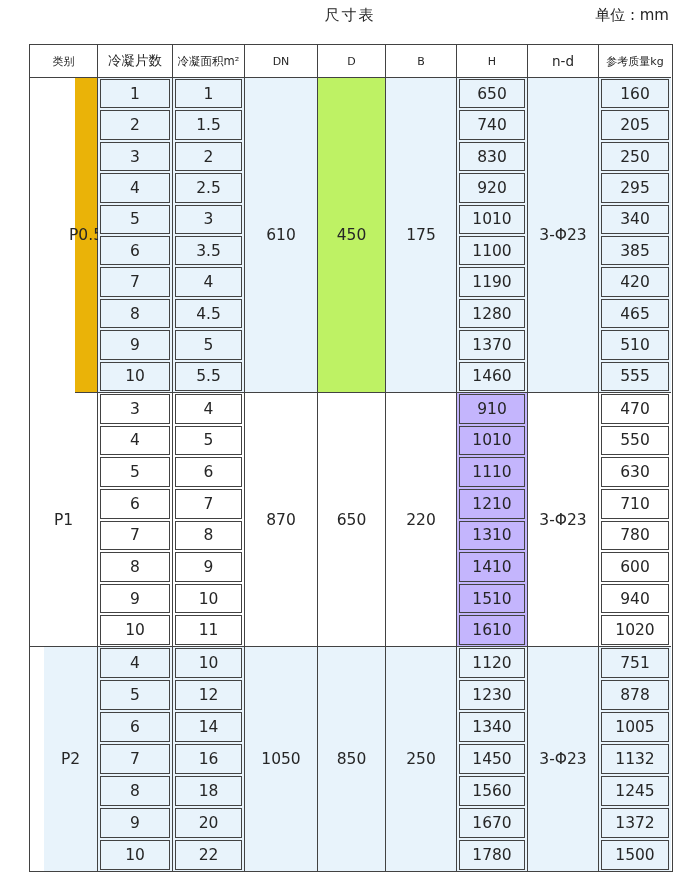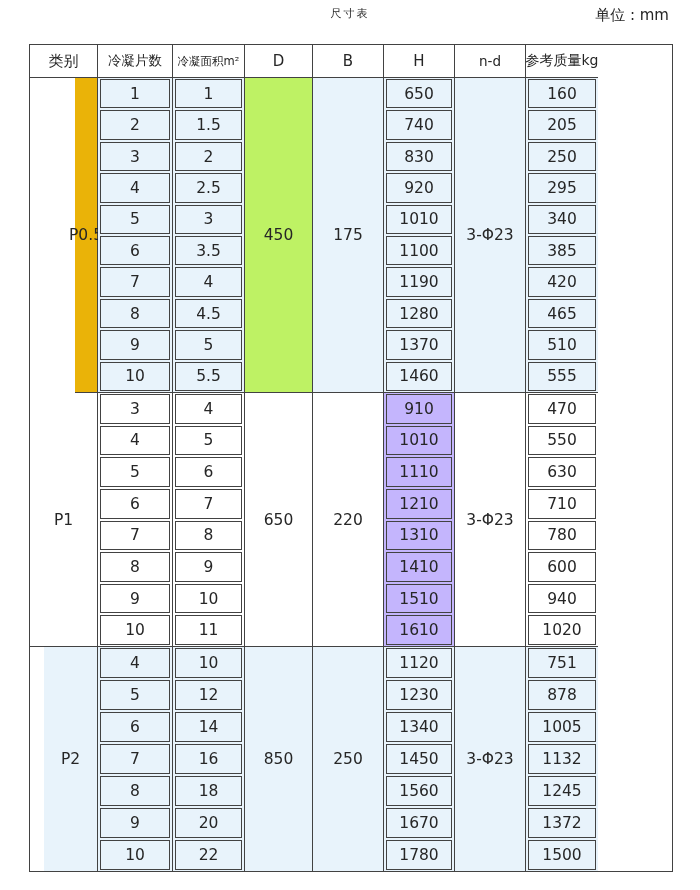--- a/index.html
+++ b/index.html
@@ -2,36 +2,36 @@
 <html><head>
 <meta charset="utf-8">
 <style>
   html,body{margin:0;padding:0;}
   body{
     width:700px;height:890px;position:relative;background:#ffffff;
     font-family:"DejaVu Sans","Liberation Sans",sans-serif;color:#262626;
     overflow:hidden;
   }
   .titlebar{position:absolute;top:6px;left:29px;width:642px;height:24px;}
-  .title{position:absolute;left:0;right:0;top:0;text-align:center;font-size:11px;letter-spacing:2px;}
+  .title{position:absolute;left:0;right:0;top:0;text-align:center;font-size:15px;letter-spacing:2px;}
   .unit{position:absolute;right:2px;top:0;font-size:15px;}
 
   .tbl{
     position:absolute;left:29px;top:44px;width:644px;height:828px;
     box-sizing:border-box;border:1.6px solid #424242;display:flex;background:#fff;
   }
   .col{box-sizing:border-box;border-right:1.4px solid #424242;display:flex;flex-direction:column;height:100%;}
   .col:last-child{border-right:none;}
   .hcell{
     box-sizing:border-box;height:33px;border-bottom:1.4px solid #424242;background:#ffffff;
-    display:flex;align-items:center;justify-content:center;font-size:15px;white-space:nowrap;
+    display:flex;align-items:center;justify-content:center;font-size:11px;white-space:nowrap;
   }
   .hcell.hm{font-size:13.5px;}
   .hcell.hs{font-size:11.5px;}
-  .hcell.hs2{font-size:14px;}
+  .hcell.hs2{font-size:11px;}
   .sec{box-sizing:border-box;border-bottom:1.4px solid #424242;display:flex;flex-direction:column;}
   .sec.last{border-bottom:none;flex:1;}
   .sec.merged{align-items:center;justify-content:center;font-size:15.5px;}
   .box{
     flex:1;margin:1px 2px;border:1.4px solid #424242;
     display:flex;align-items:center;justify-content:center;font-size:15.5px;
   }
 </style>
 </head>
 <body>
@@ -108,20 +108,26 @@
       </div>
       <div class="sec last" style="background: rgb(232, 243, 251);">
         <div class="box">10</div>
         <div class="box">12</div>
         <div class="box">14</div>
         <div class="box">16</div>
         <div class="box">18</div>
         <div class="box">20</div>
         <div class="box">22</div>
       </div>
+    </div>
+    <div class="col" style="width: 73px;">
+      <div class="hcell ">DN</div>
+      <div class="sec merged" style="height: 315px; background: rgb(232, 243, 251);">610</div>
+      <div class="sec merged" style="height: 254px; background: rgb(255, 255, 255);">870</div>
+      <div class="sec last merged" style="background: rgb(232, 243, 251);">1050</div>
     </div>
     <div class="col" style="width: 68px;">
       <div class="hcell ">D</div>
       <div class="sec merged" style="height: 315px; background: #bef264;">450</div>
       <div class="sec merged" style="height: 254px; background: rgb(255, 255, 255);">650</div>
       <div class="sec last merged" style="background: rgb(232, 243, 251);">850</div>
     </div>
     <div class="col" style="width: 71px;">
       <div class="hcell ">B</div>
       <div class="sec merged" style="height: 315px; background: rgb(232, 243, 251);">175</div>

